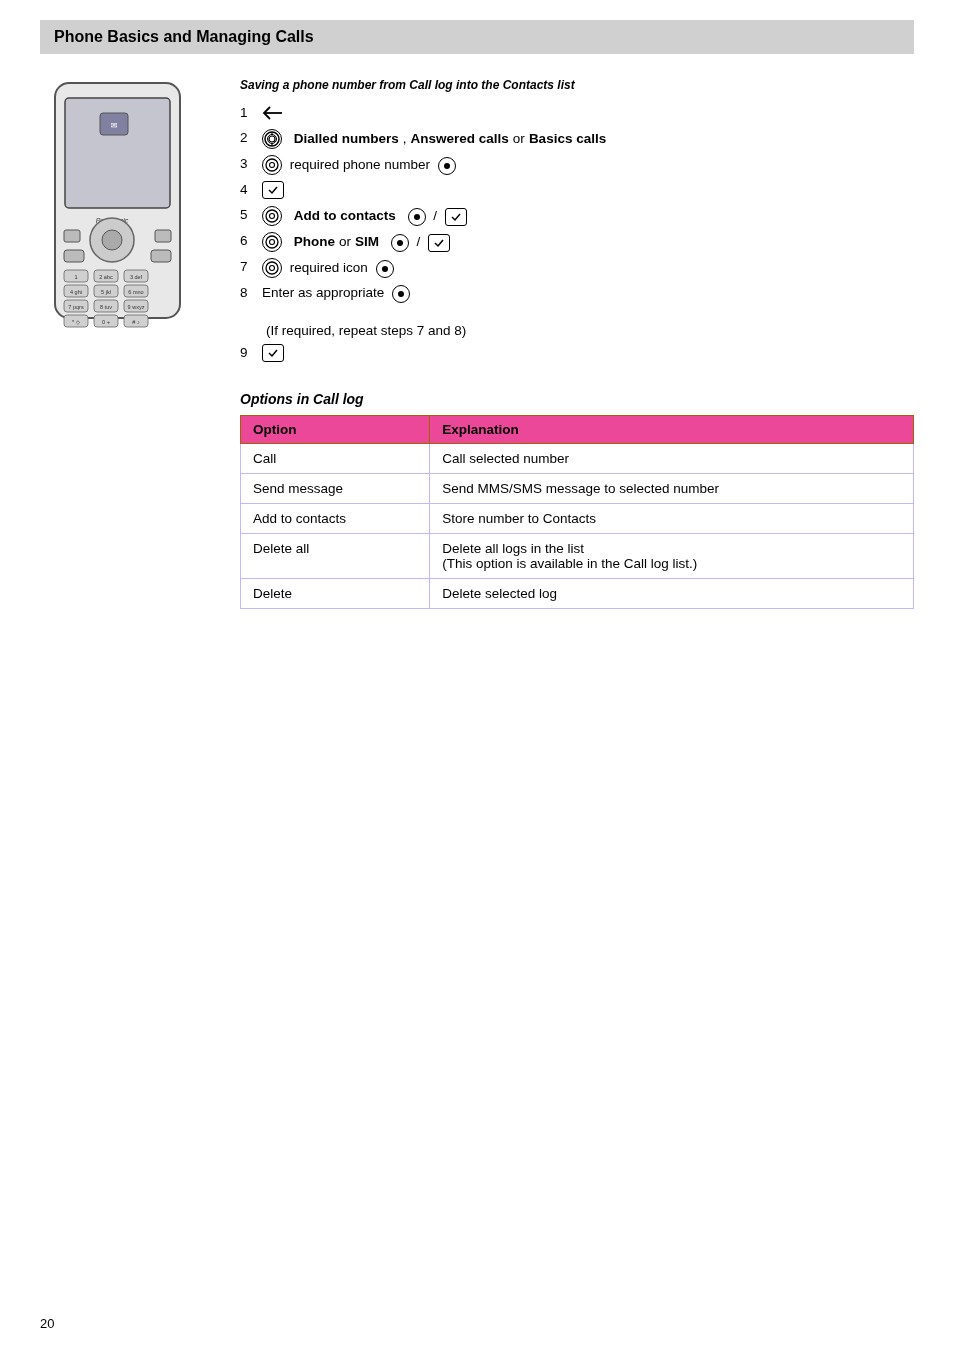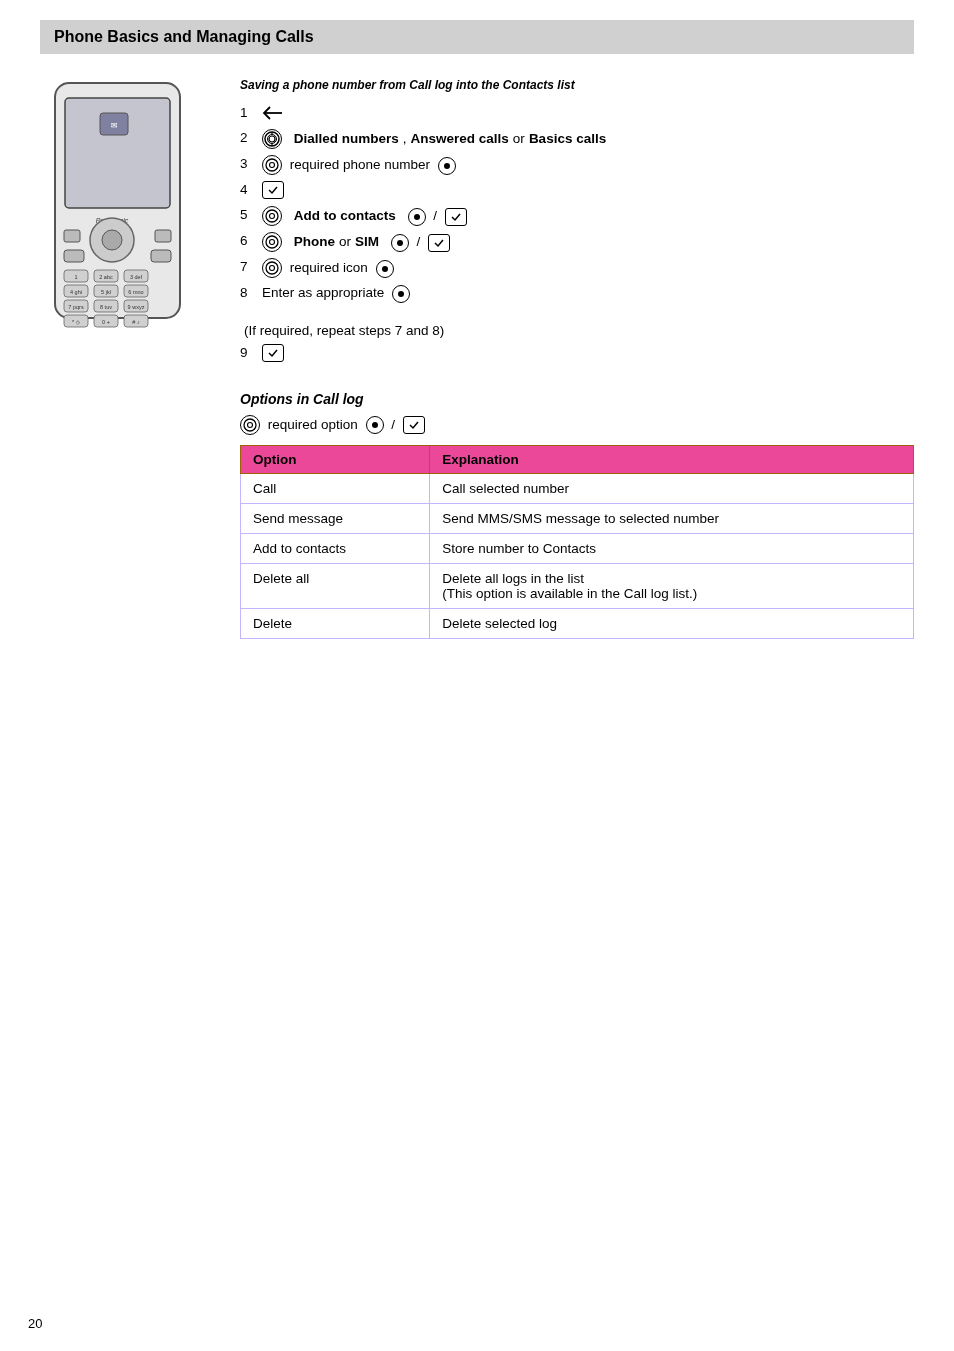--- a/index.html
+++ b/index.html
@@ -75,21 +75,21 @@
     }
 
     .step-content {
       display: flex;
       align-items: flex-end;
       flex-wrap: wrap;
       gap: 4px;
     }
 
     .step-note {
-      margin-left: 4px;
+      margin-left: 26px;
       font-size: 13.5px;
       color: #000;
       margin-bottom: 6px;
     }
 
     .icon-scroll {
       display: inline-flex;
       align-items: center;
       justify-content: center;
       width: 22px;
@@ -168,21 +168,21 @@
     .options-table td {
       border: 1px solid #c4b5fd;
       padding: 7px 12px;
       vertical-align: top;
     }
 
     
     .page-number {
       position: absolute;
       bottom: 20px;
-      left: 28px;
+      left: 40px;
       font-size: 13px;
     }
 
     
     .phone-illustration {
       width: 155px;
       height: 320px;
     }
   </style>
 </head>
@@ -400,40 +400,20 @@
                 </svg>
             </span>
           </span>
         </li>
       </ul>
 
       <div class="options-section">
         <div class="options-title">Options in Call log</div>
 
 
-        <div class="options-sub">
-          <span style="display:inline-flex;align-items:center;justify-content:center;width:20px;height:20px;border-radius:50%;border:1.5px solid #000;flex-shrink:0;">
-            <svg width="16" height="16" viewBox="0 0 16 16">
-                <circle cx="8" cy="8" r="6" stroke="#000" stroke-width="1.3" fill="none"></circle>
-                <circle cx="8" cy="8" r="2.5" stroke="#000" stroke-width="1.1" fill="none"></circle>
-              </svg>
-          </span>
-          &nbsp;required option&nbsp;
-          <span style="display:inline-flex;align-items:center;justify-content:center;width:18px;height:18px;border-radius:50%;border:1.5px solid #000;flex-shrink:0;">
-            <svg width="10" height="10" viewBox="0 0 10 10">
-                <circle cx="5" cy="5" r="3" fill="#000"></circle>
-              </svg>
-          </span>
-          &nbsp;/&nbsp;
-          <span style="display:inline-flex;align-items:center;justify-content:center;width:22px;height:18px;border:1.5px solid #000;border-radius:3px;flex-shrink:0;">
-            <svg width="12" height="10" viewBox="0 0 12 10">
-                <polyline points="2,5 5,8 10,2" stroke="#000" stroke-width="1.5" fill="none"></polyline>
-              </svg>
-          </span>
-        </div>
 
         <table class="options-table">
           <thead>
             <tr>
               <th>Option</th>
               <th>Explanation</th>
             </tr>
           </thead>
           <tbody>
             <tr>

